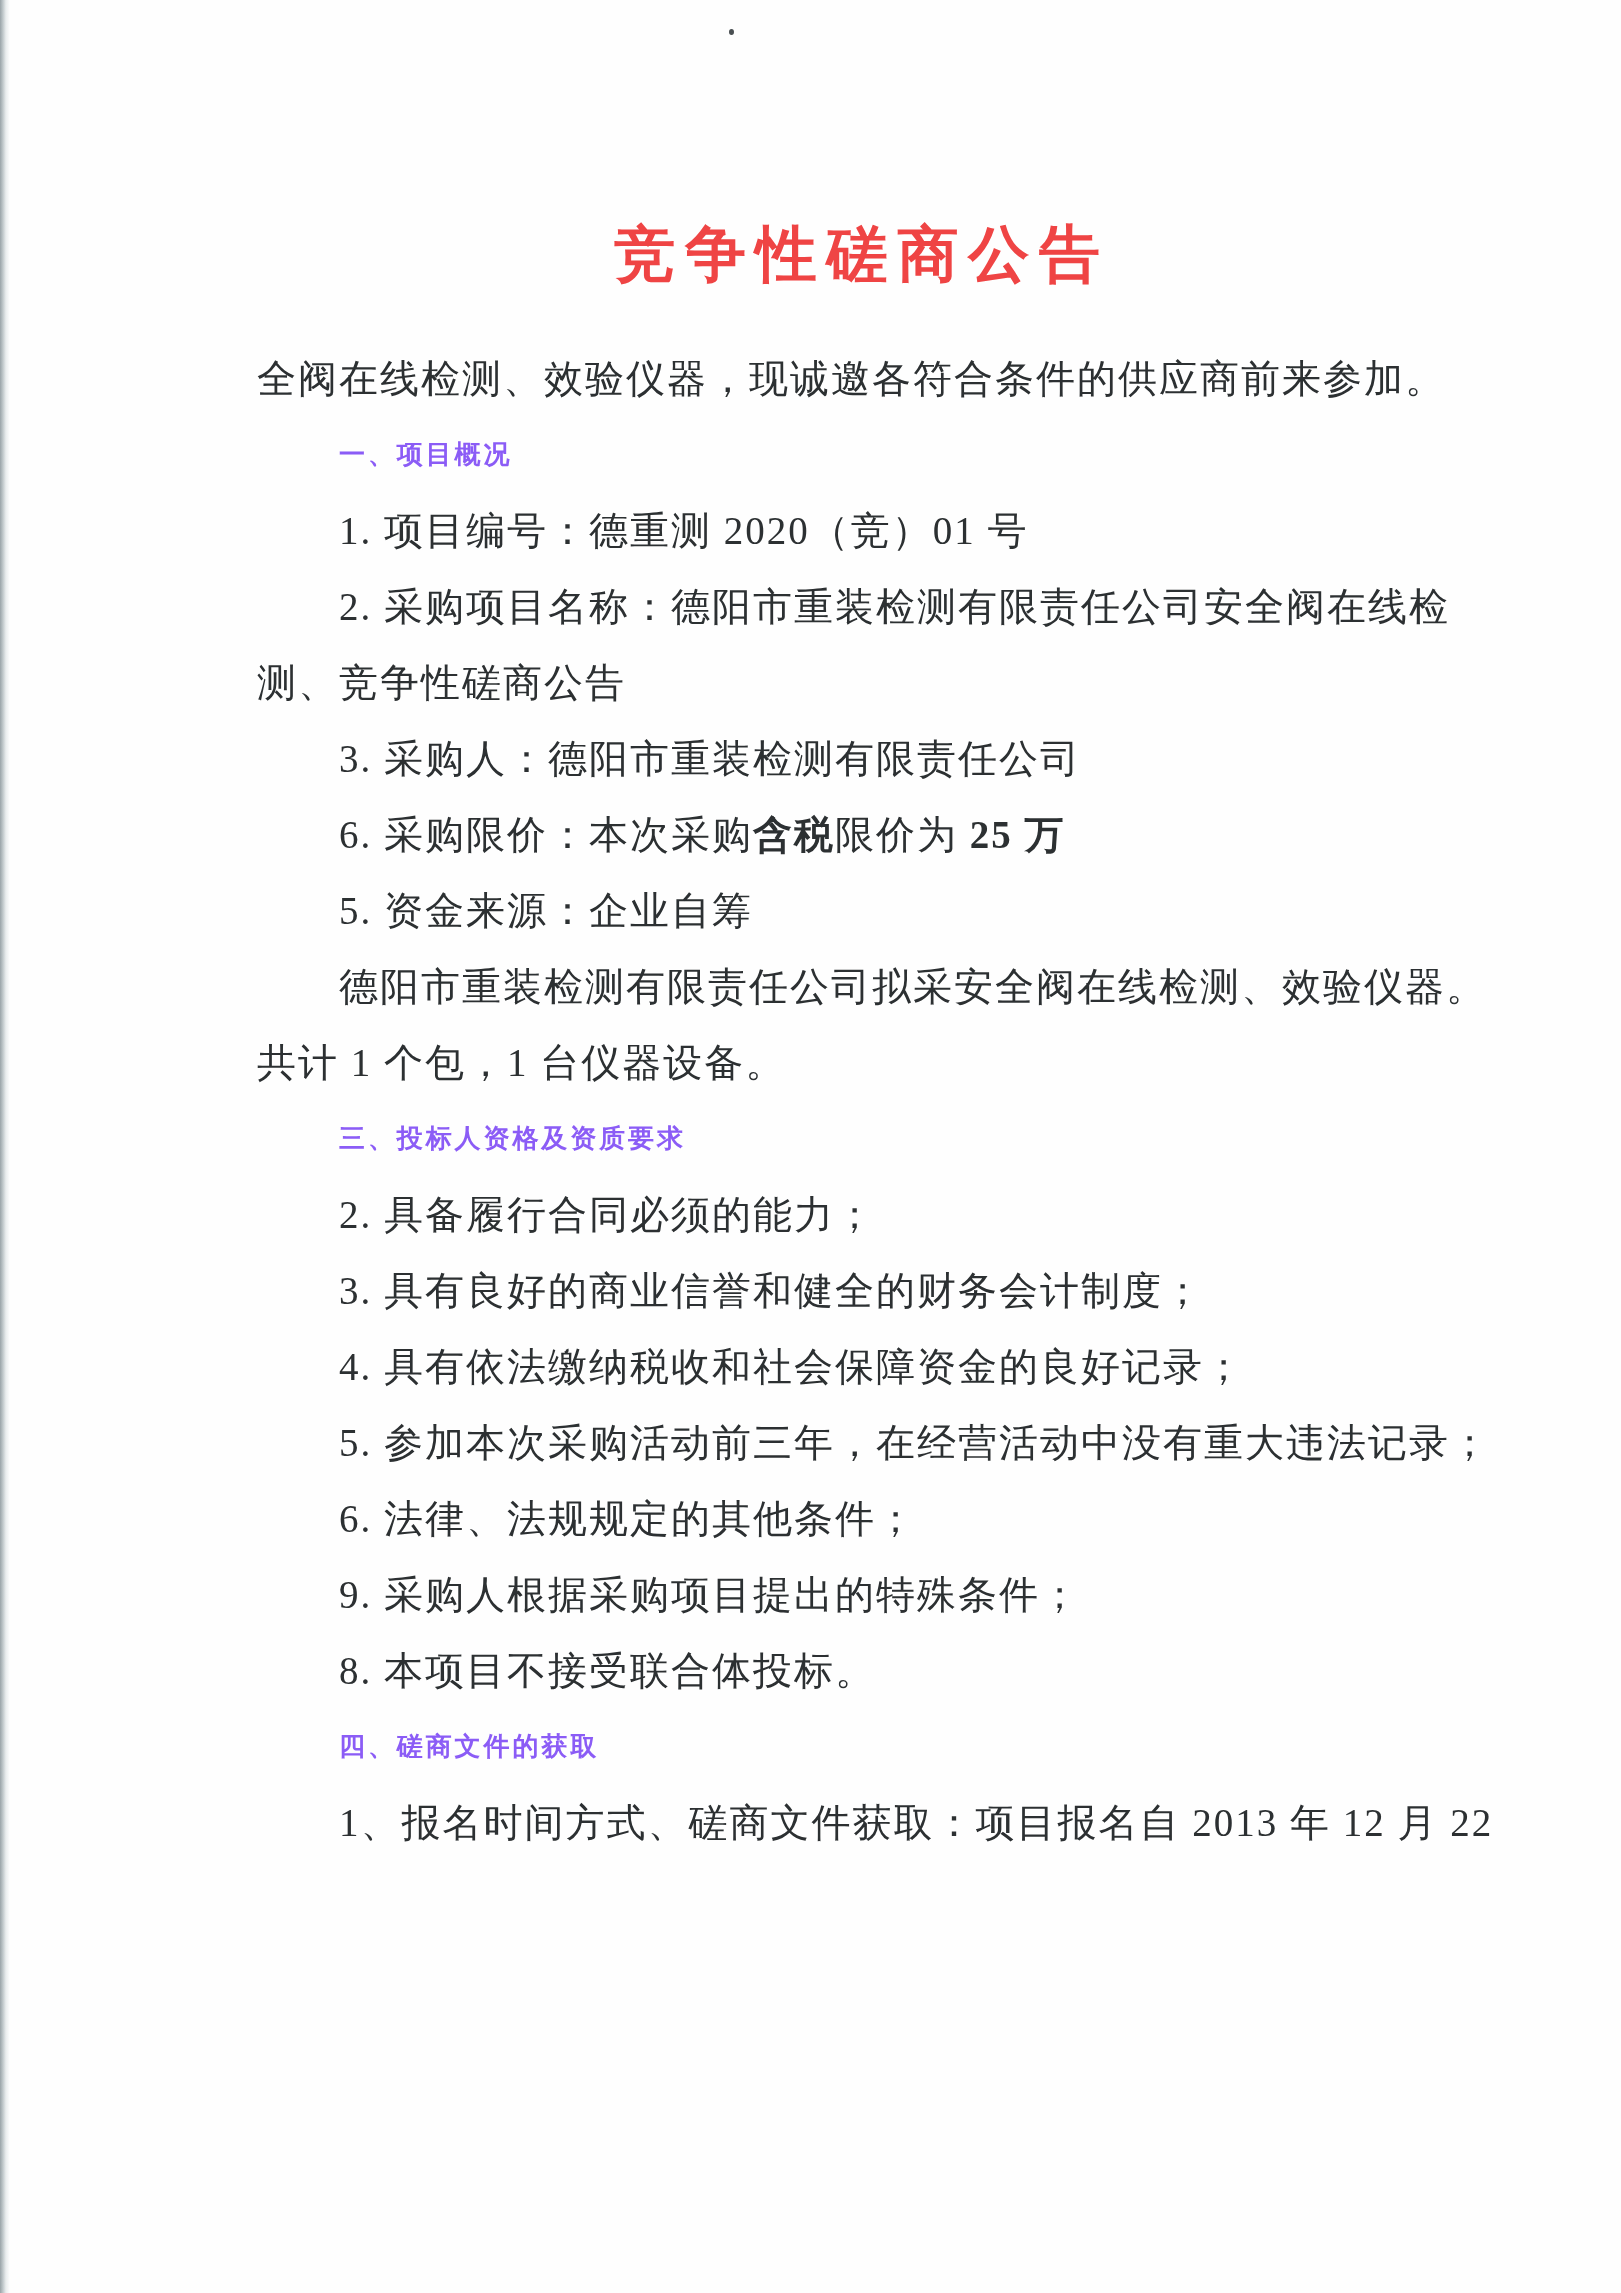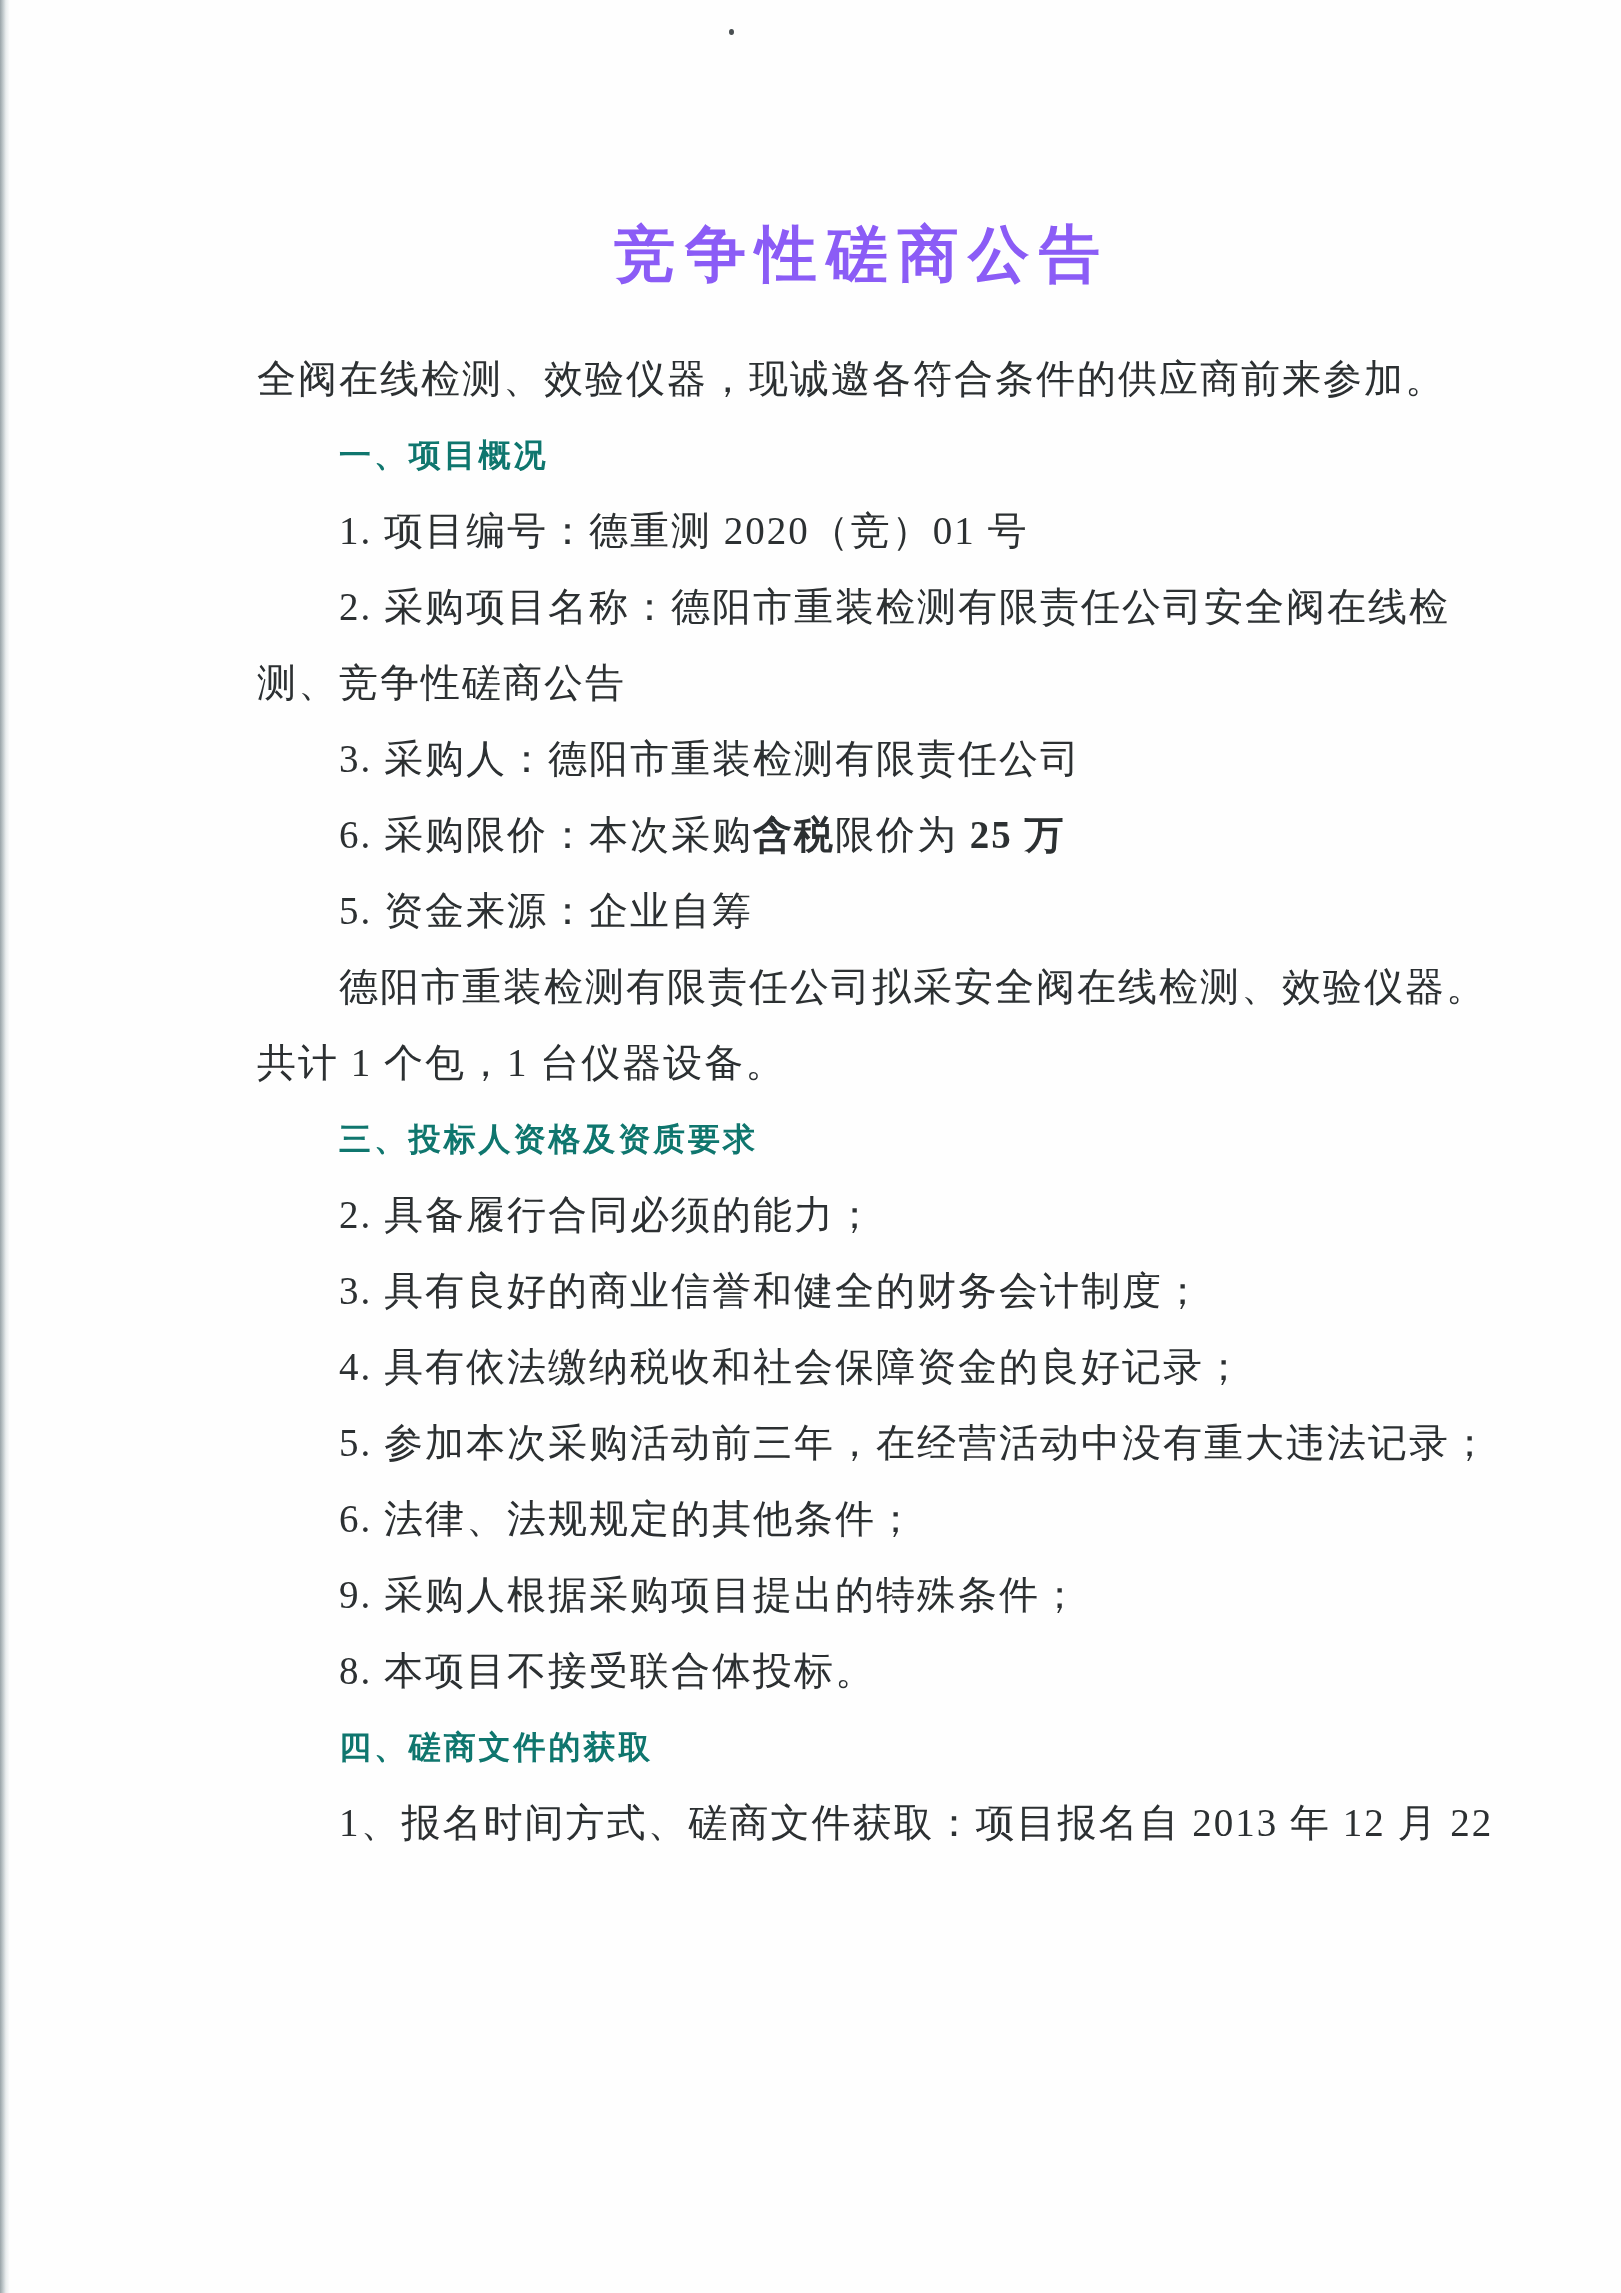--- a/index.html
+++ b/index.html
@@ -46,38 +46,38 @@
     width: 1210px;
   }
   h1.doc-title {
     margin: 212px 0 45px 0;
     text-align: center;
     font-family: "Liberation Sans", "DejaVu Sans", sans-serif;
     font-weight: 700;
     font-size: 61px;
     line-height: 84px;
     letter-spacing: 9.8px;
-    color: #8b5cf6;
+    color: #ef4444;
     white-space: nowrap;
   }
   p.line {
     margin: 0;
     font-size: 39px;
     line-height: 76px;
     letter-spacing: 2px;
     white-space: nowrap;
     color: #30343
 
 6;
   }
   p.line.heading {
     font-weight: 700;
-    font-size: 32px;
+    font-size: 26px;
     letter-spacing: 2.9px;
-    color: #0f766e;
+    color: #8b5cf6;
   }
   p.line.indent {
     text-indent: 82px;
   }
   .b {
     font-weight: 700;
   }
 </style>
 </head>
 <body>

